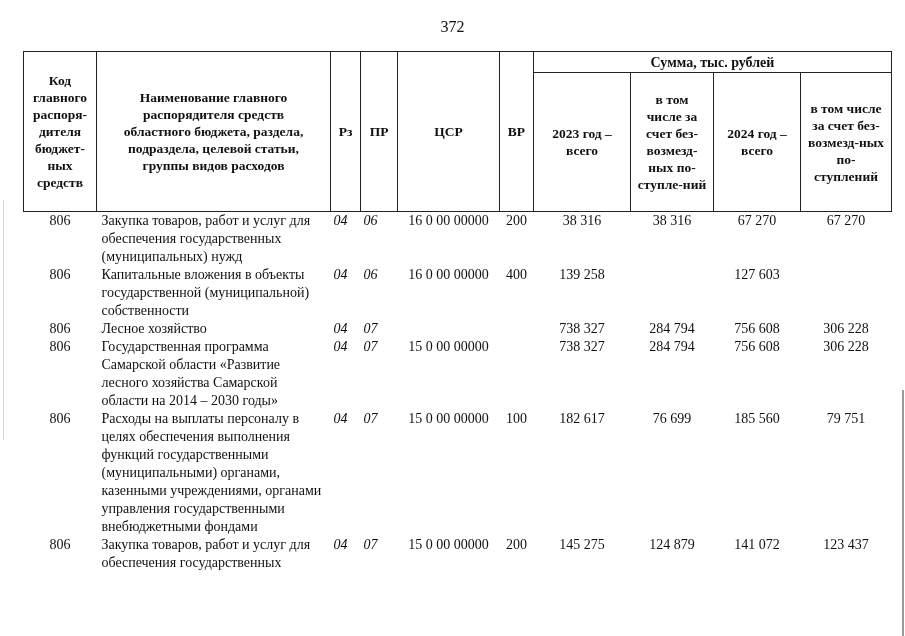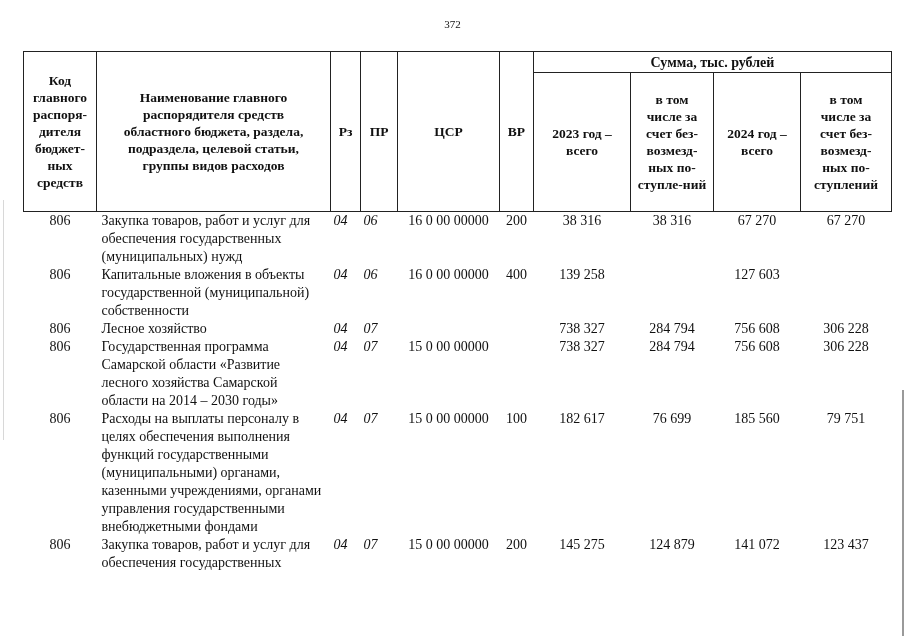--- a/index.html
+++ b/index.html
@@ -14,21 +14,21 @@
     .scan-line-left {
       position: absolute; left: 3px; top: 200px; width: 1px; height: 240px;
       background: #d8d8d8;
     }
     .scan-line-right {
       position: absolute; left: 902px; top: 390px; width: 2px; height: 246px;
       background: #9a9a9a;
     }
     .page-number {
       position: absolute; left: 0; width: 905px; top: 18px;
-      text-align: center; font-size: 11px;
+      text-align: center; font-size: 16px;
     }
     table.budget {
       position: absolute; left: 23px; top: 51px;
       border-collapse: collapse;
       table-layout: fixed;
       font-size: 14px;
       line-height: 18px;
     }
     table.budget th {
       border: 1px solid #222;
@@ -83,21 +83,21 @@
         <th rowspan="2">Рз</th>
         <th rowspan="2">ПР</th>
         <th rowspan="2">ЦСР</th>
         <th rowspan="2">ВР</th>
         <th colspan="4" class="sum-head">Сумма, тыс. рублей</th>
       </tr>
       <tr style="height:125px;">
         <th style="padding:0 12px;">2023 год – всего</th>
         <th style="padding:18px 6px;">в том числе за счет без-возмезд-ных по-ступле-ний</th>
         <th style="padding:0 10px;">2024 год – всего</th>
-        <th style="padding:0 12px;">в том числе за счет без-возмезд-ных по-ступлений</th>
+        <th style="padding:0 4px;">в том числе за счет без-возмезд-ных по-ступлений</th>
       </tr>
     </thead>
     <tbody>
       <tr>
         <td class="c-code">806</td>
         <td class="c-name">Закупка товаров, работ и услуг для обеспечения государственных (муниципальных) нужд</td>
         <td class="c-rz">04</td>
         <td class="c-pr">06</td>
         <td class="c-csr">16 0 00 00000</td>
         <td class="c-vr">200</td>

